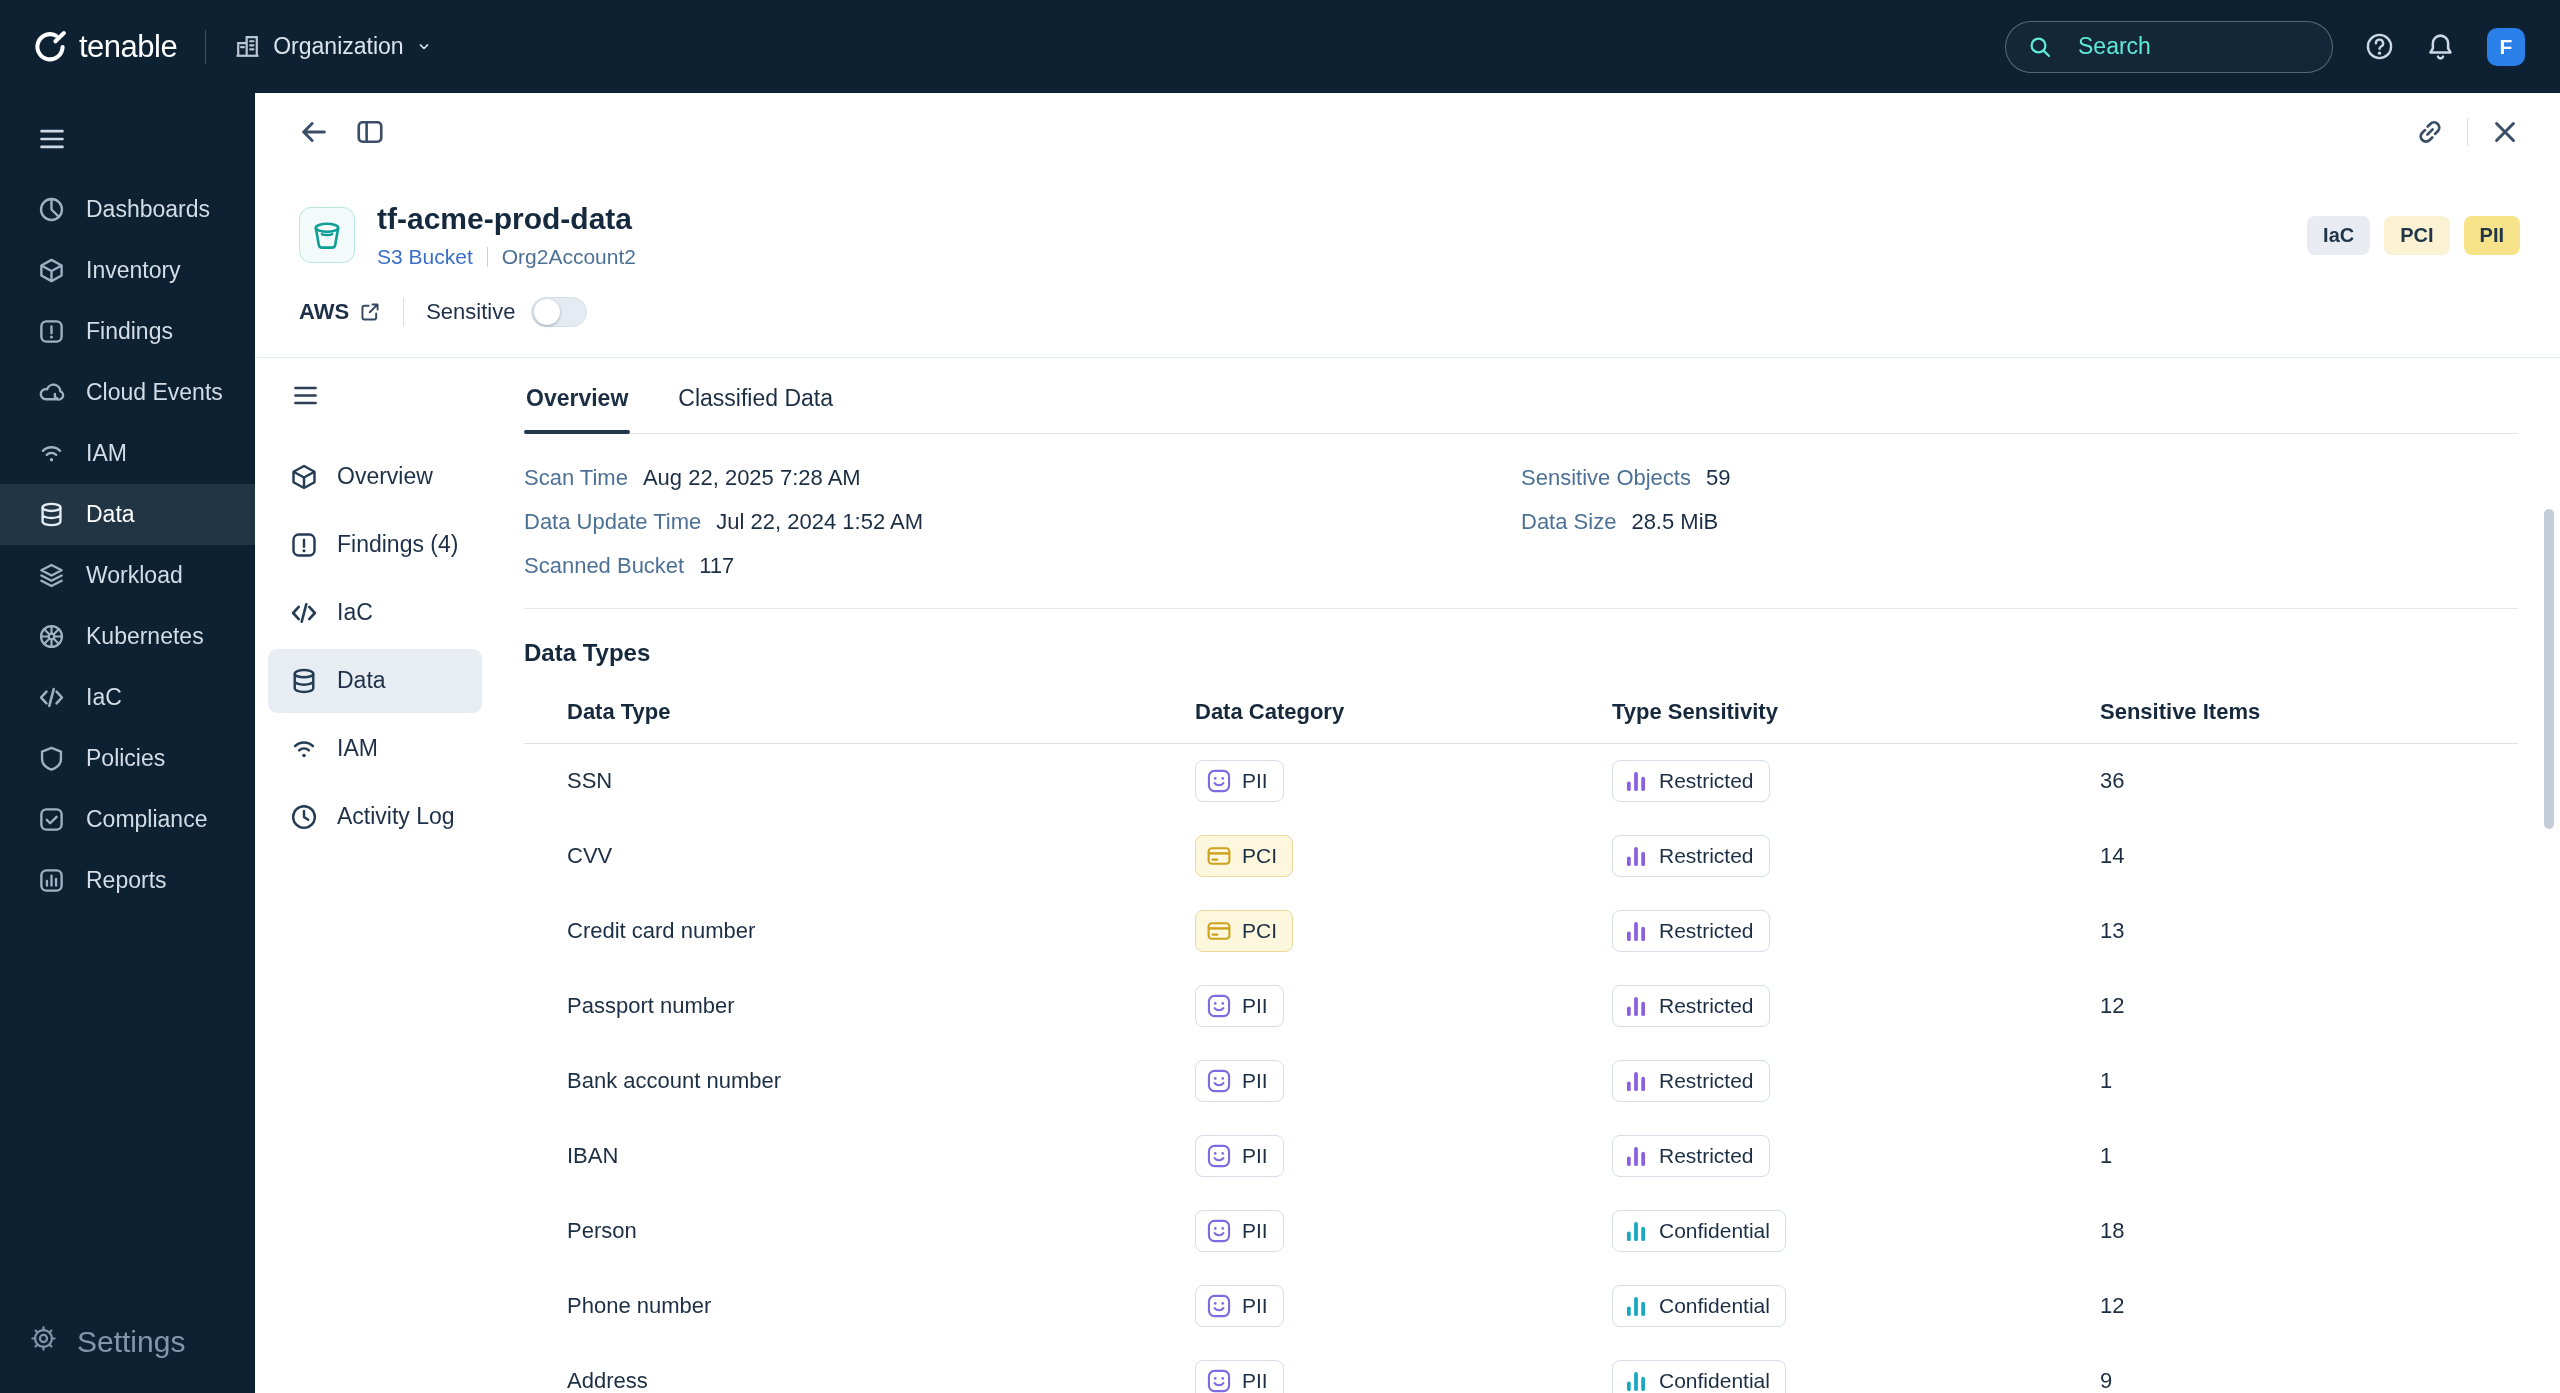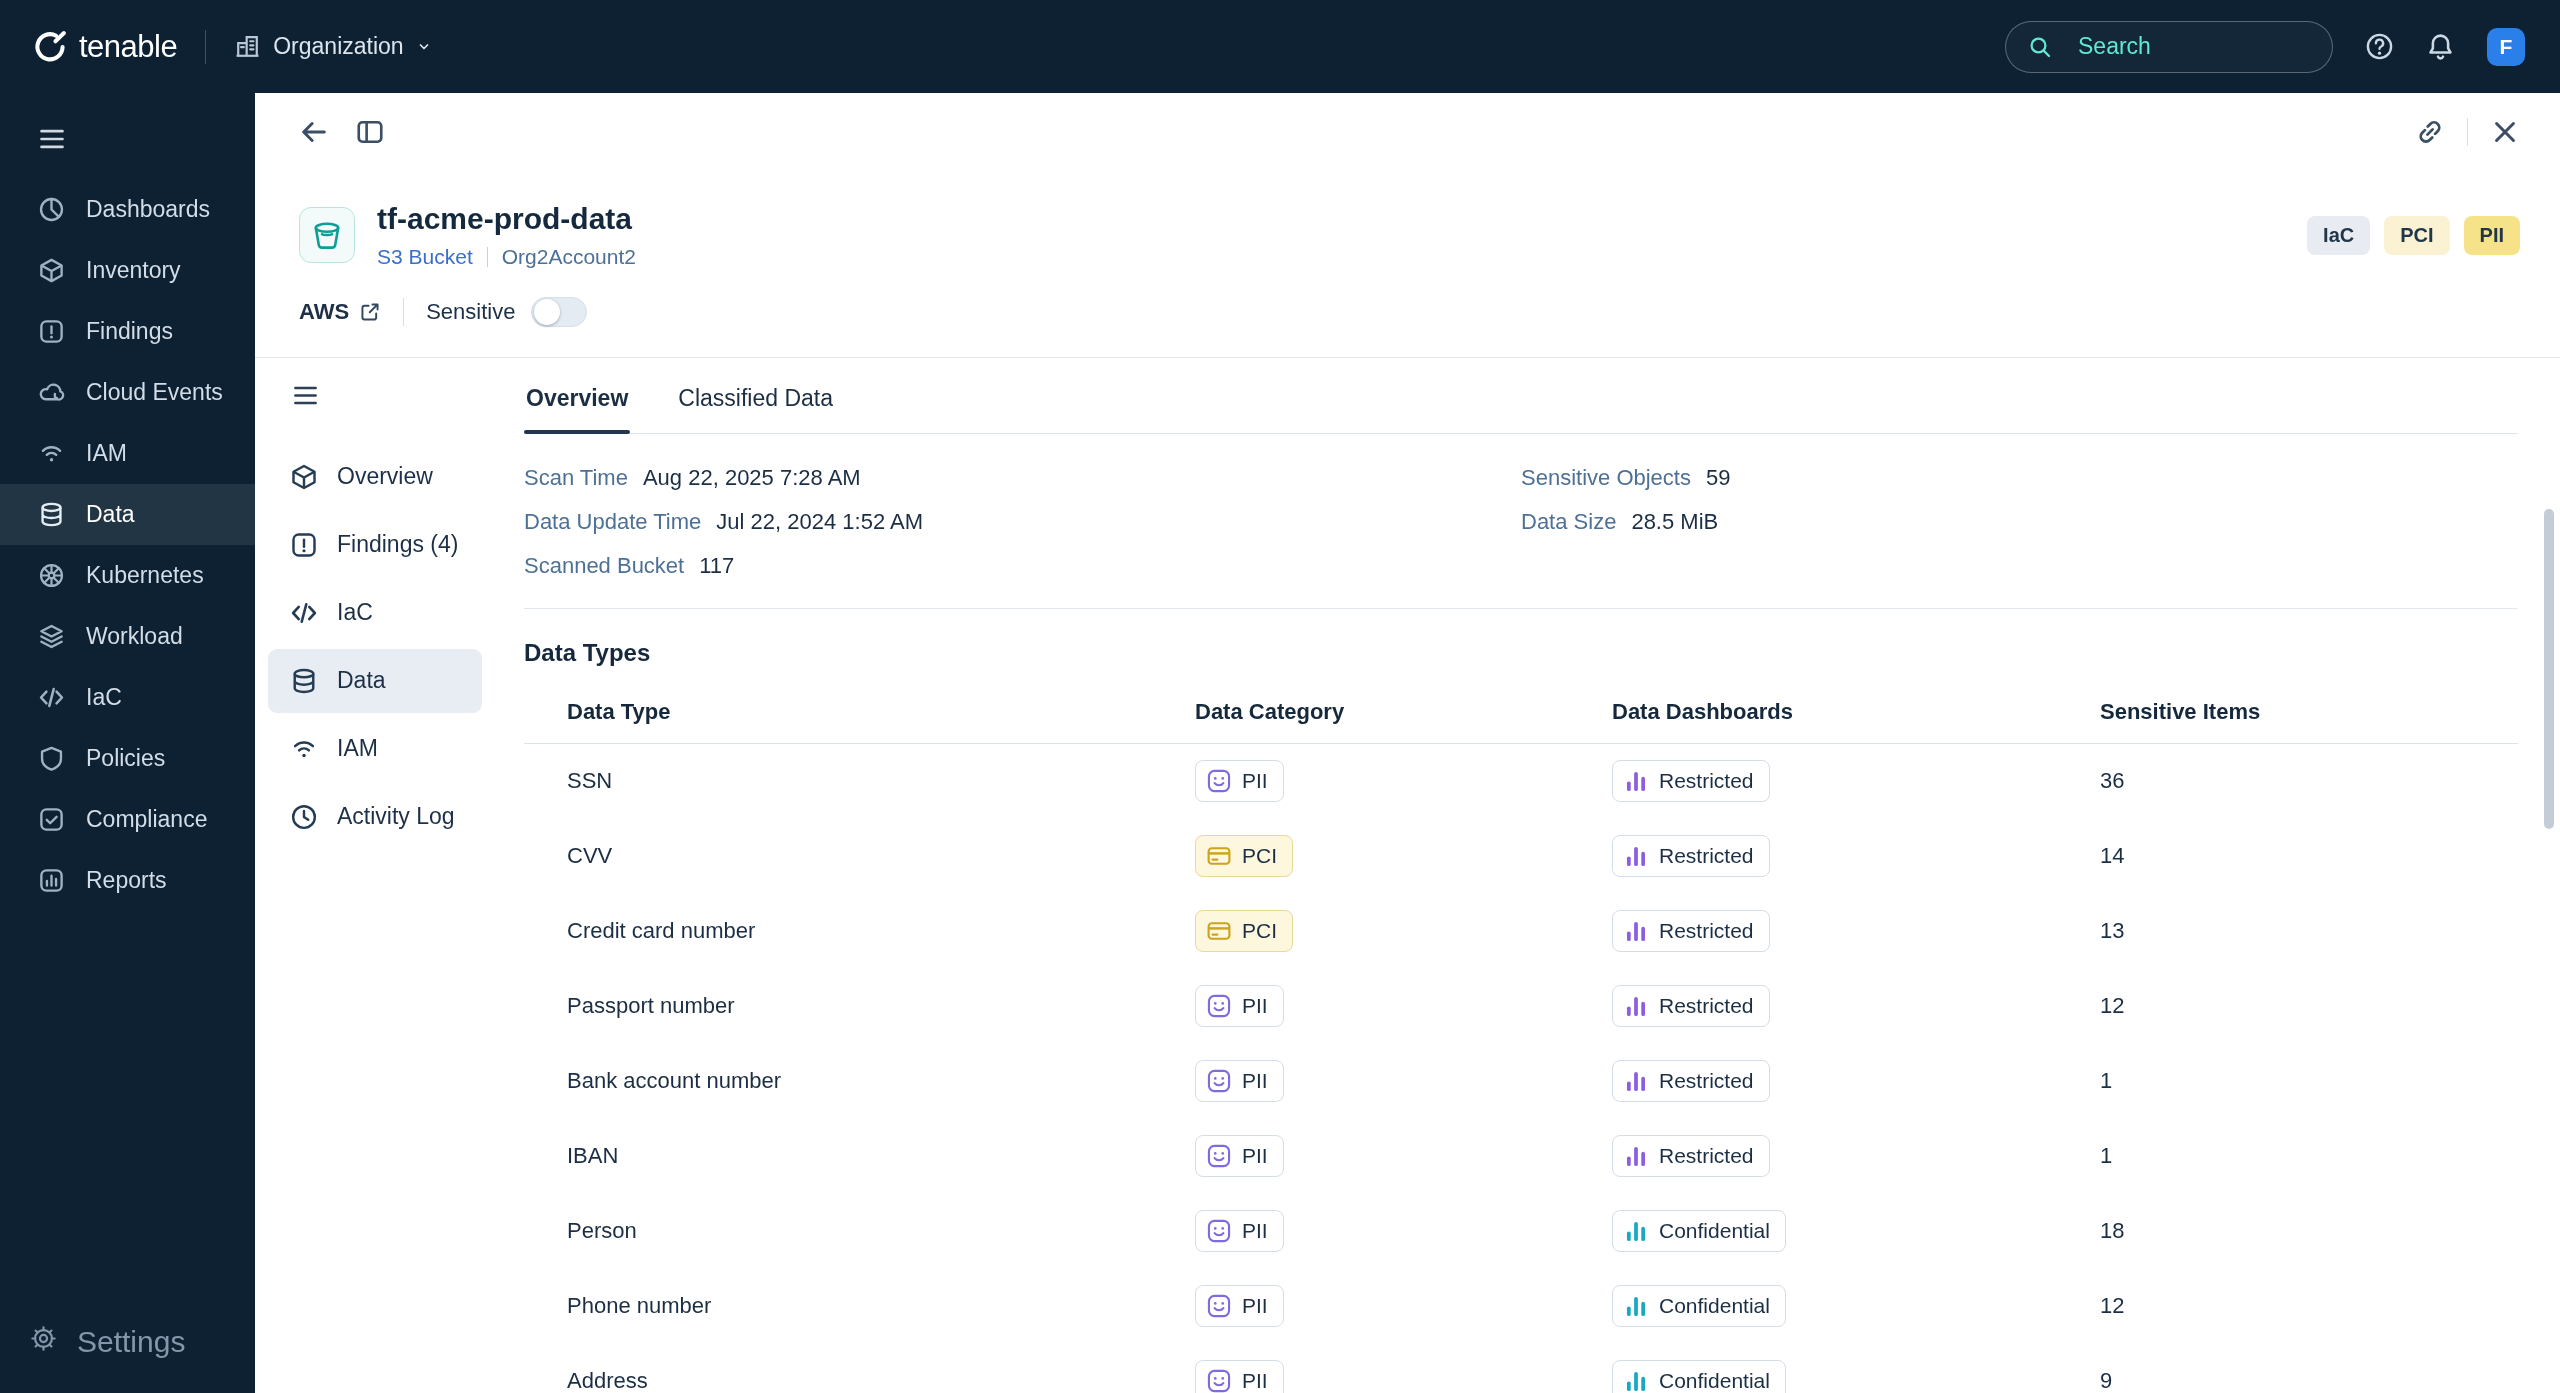--- a/index.html
+++ b/index.html
@@ -324,30 +324,30 @@
 
         <div class="nav-item" data-active="true">
           <svg>
             <use href="#i-data"></use>
           </svg>
           <span>Data</span>
         </div>
 
         <div class="nav-item">
           <svg>
+            <use href="#i-layers"></use>
+          </svg>
+          <span>Workload</span>
+        </div>
+
+        <div class="nav-item">
+          <svg>
             <use href="#i-k8s"></use>
           </svg>
           <span>Kubernetes</span>
-        </div>
-
-        <div class="nav-item">
-          <svg>
-            <use href="#i-layers"></use>
-          </svg>
-          <span>Workload</span>
         </div>
 
         <div class="nav-item">
           <svg>
             <use href="#i-code"></use>
           </svg>
           <span>IaC</span>
         </div>
 
         <div class="nav-item">
@@ -541,21 +541,21 @@
 
         <h3 class="dt-title">Data Types</h3>
 
         <div class="dtable">
           <div class="thead">
 
               <div class="th">Data Type</div>
 
               <div class="th">Data Category</div>
 
-              <div class="th">Data Dashboards</div>
+              <div class="th">Type Sensitivity</div>
 
               <div class="th">Sensitive Items</div>
             </div>
           <div class="tbody">
 
               <div class="trow">
                 <div class="td">SSN</div>
                 <div class="td">
                   <span class="badge cat-badge" data-cat="PII">
                     <svg class="ic ic-face">

